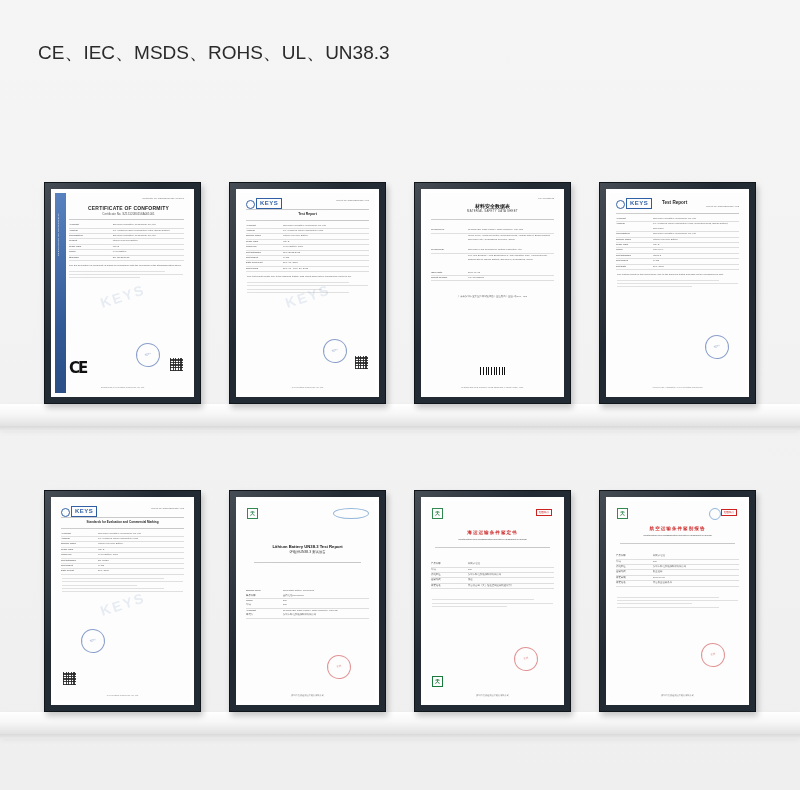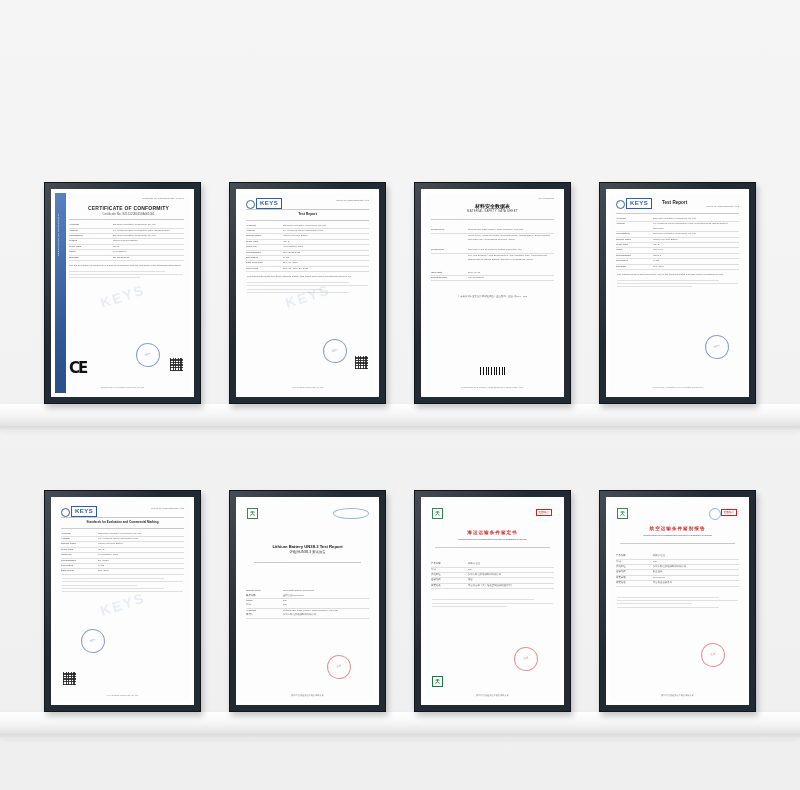--- a/index.html
+++ b/index.html
@@ -326,20 +326,21 @@
   }
   .lines i.short { width: 62%; }
   .lines i.mid { width: 84%; }
 </style>
 </head>
 <body>
 
 <div class="page">
 
   <div class="header">
+    <p class="subline">CE、IEC、MSDS、ROHS、UL、UN38.3</p>
   </div>
 
   <div class="shelf shelf-1">
       <div class="shelf-lip"></div>
     </div>
 
   <div class="shelf shelf-2">
       <div class="shelf-lip"></div>
     </div>
 

